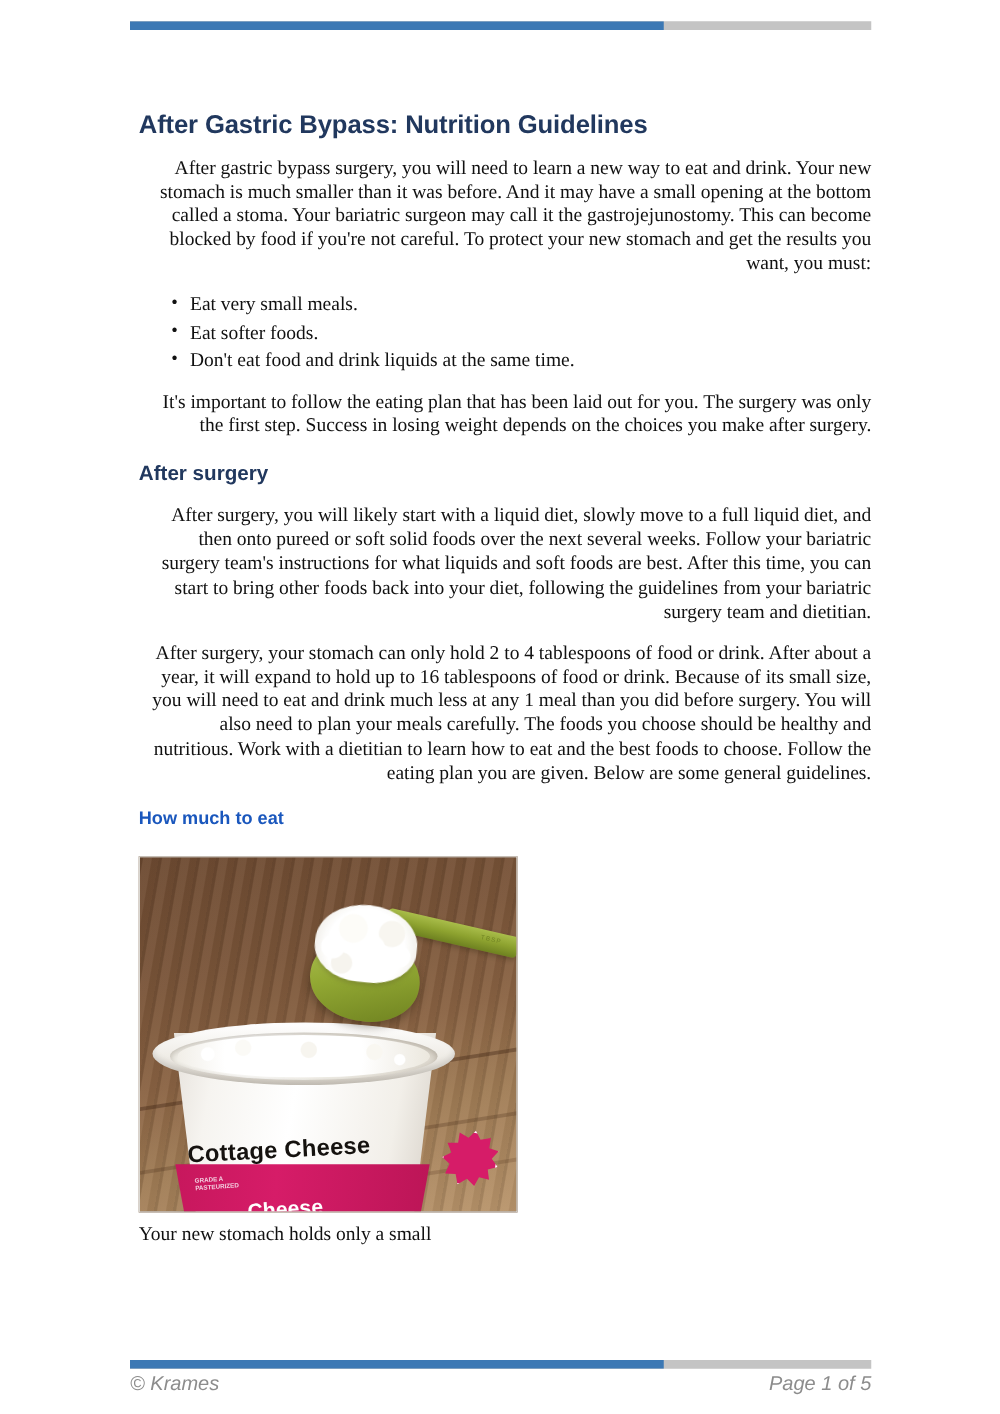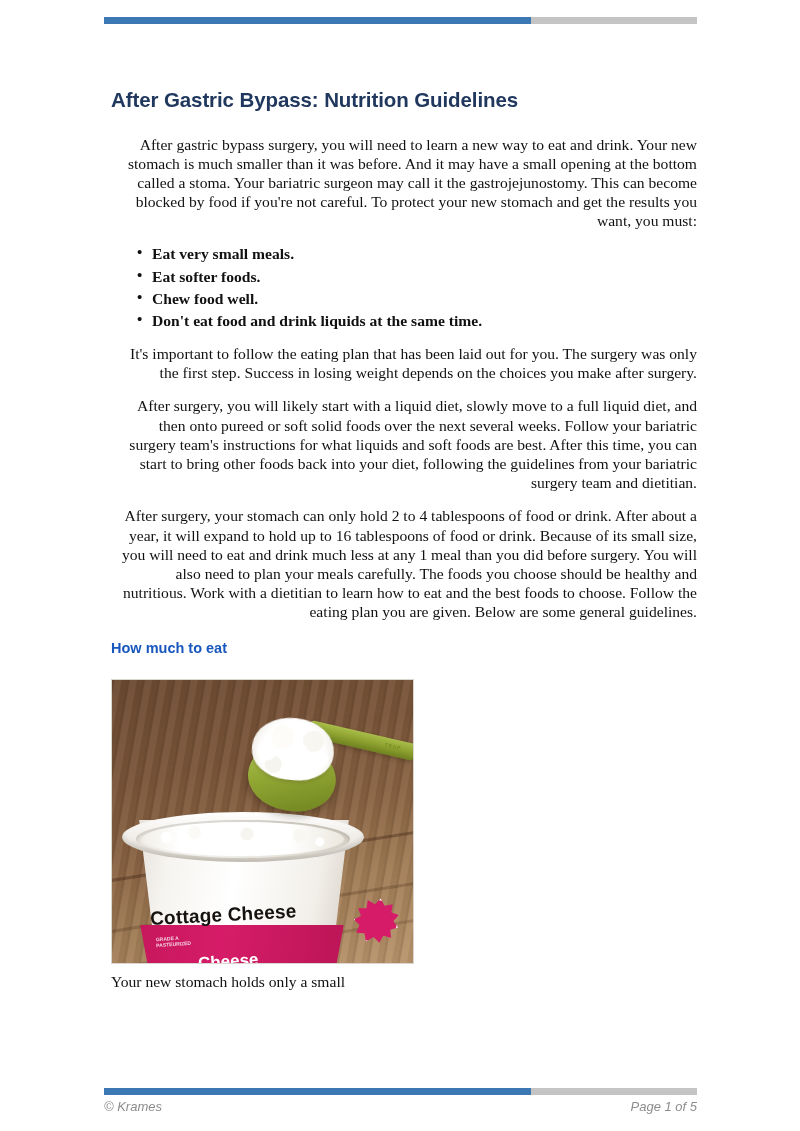--- a/index.html
+++ b/index.html
@@ -46,21 +46,21 @@
     left: 111px;
     top: 88px;
     width: 586px;
   }
 
   h1.doc-title {
     font-family: "Liberation Sans", "DejaVu Sans", sans-serif;
     font-size: 20.5px;
     font-weight: bold;
     color: #21385e;
-    margin: 0 0 22px 0;
+    margin: 0 0 12px 0;
     letter-spacing: -0.1px;
     line-height: 1.2;
   }
 
   h2.section-title {
     font-family: "Liberation Sans", "DejaVu Sans", sans-serif;
     font-size: 16.5px;
     font-weight: bold;
     color: #21385e;
     margin: 20px 0 13px 0;
@@ -82,21 +82,20 @@
     line-height: 1.23;
     color: #111111;
     margin: 0 0 14px 0;
     text-align: right;
   }
 
   ul.bullet-list {
     margin: 0 0 14px 0;
     padding-left: 41px;
     list-style: none;
-    font-weight: bold;
   }
   ul.bullet-list li {
     font-family: "Liberation Serif", "DejaVu Serif", serif;
     font-size: 15.6px;
     line-height: 1.23;
     color: #111111;
     position: relative;
     margin: 0 0 3px 0;
     padding-left: 0;
   }
@@ -325,21 +324,21 @@
   .footer {
     position: absolute;
     left: 104px;
     top: 1099px;
     width: 593px;
     display: flex;
     justify-content: space-between;
     align-items: baseline;
     font-family: "Liberation Sans", "DejaVu Sans", sans-serif;
     font-style: italic;
-    font-size: 13px;
+    font-size: 16px;
     color: #8c8c8c;
   }
 </style>
 </head>
 <body>
 
 <div class="page">
 
   <div class="rule-bar top">
     <div class="fill" style="width:72%"></div>
@@ -347,26 +346,26 @@
 
   <div class="content">
 
     <h1 class="doc-title">After Gastric Bypass: Nutrition Guidelines</h1>
 
     <p class="body-text">After gastric bypass surgery, you will need to learn a new way to eat and drink. Your new stomach is much smaller than it was before. And it may have a small opening at the bottom called a stoma. Your bariatric surgeon may call it the gastrojejunostomy. This can become blocked by food if you're not careful. To protect your new stomach and get the results you want, you must:</p>
 
     <ul class="bullet-list">
       <li>Eat very small meals.</li>
       <li>Eat softer foods.</li>
-      <li>Chew food well.</li>
       <li>Don't eat food and drink liquids at the same time.</li>
     </ul>
 
     <p class="body-text">It's important to follow the eating plan that has been laid out for you. The surgery was only the first step. Success in losing weight depends on the choices you make after surgery.</p>
 
+    <h2 class="section-title">After surgery</h2>
     <p class="body-text">After surgery, you will likely start with a liquid diet, slowly move to a full liquid diet, and then onto pureed or soft solid foods over the next several weeks. Follow your bariatric surgery team's instructions for what liquids and soft foods are best. After this time, you can start to bring other foods back into your diet, following the guidelines from your bariatric surgery team and dietitian.</p>
 
     <p class="body-text">After surgery, your stomach can only hold 2 to 4 tablespoons of food or drink. After about a year, it will expand to hold up to 16 tablespoons of food or drink. Because of its small size, you will need to eat and drink much less at any 1 meal than you did before surgery. You will also need to plan your meals carefully. The foods you choose should be healthy and nutritious. Work with a dietitian to learn how to eat and the best foods to choose. Follow the eating plan you are given. Below are some general guidelines.</p>
 
     <h3 class="sub-title">How much to eat</h3>
 
     <figure class="figure">
       <div class="photo-frame">
         <div class="photo" aria-label="Green measuring spoon holding cottage cheese above an open tub of cottage cheese on a wooden table">
           <div class="wood"></div>

